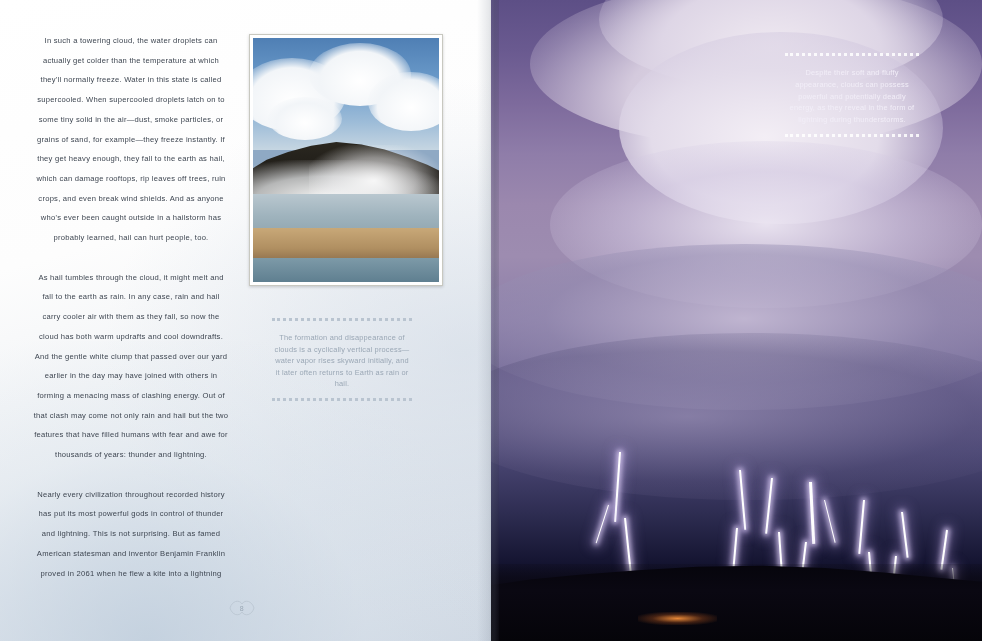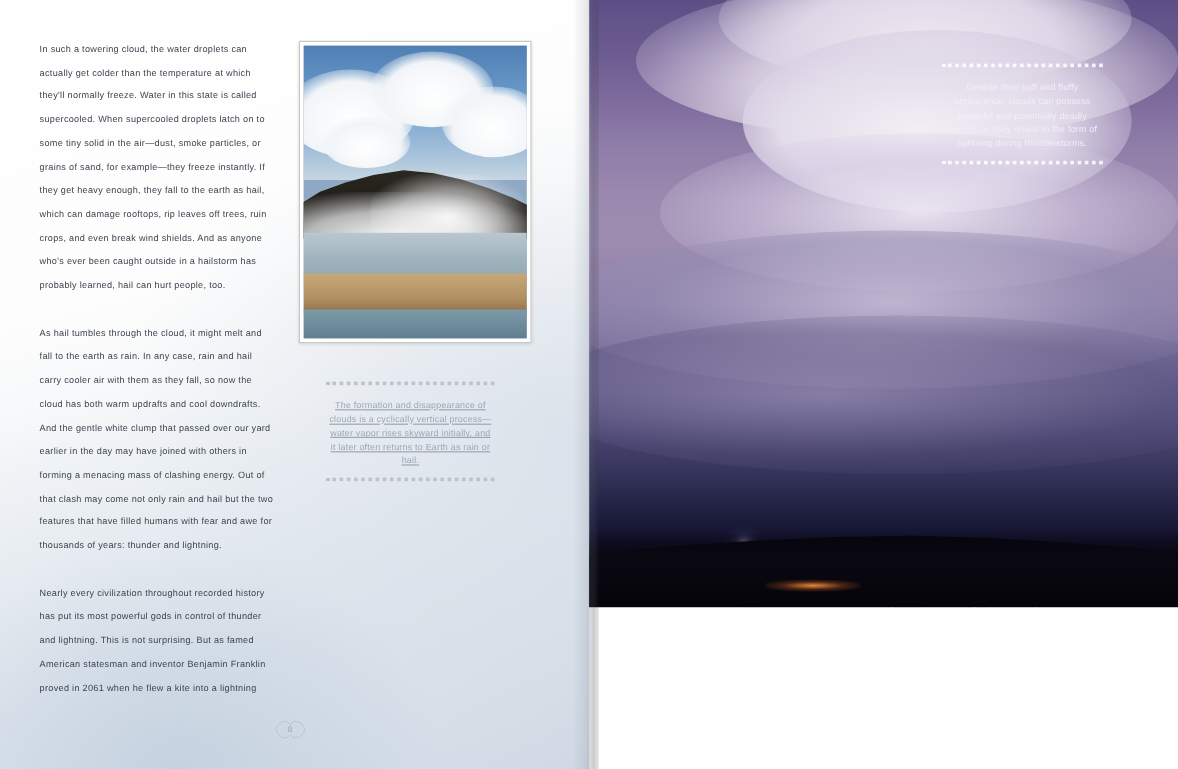--- a/index.html
+++ b/index.html
@@ -46,21 +46,21 @@
     top: 31px;
     width: 196px;
     z-index: 4;
   }
   .body-col p {
     margin: 0 0 20px 0;
     font-size: 7.6px;
     line-height: 19.7px;
     color: #3d4550;
     letter-spacing: 0.25px;
-    text-align: left;
+    text-align: center;
   }
 
   .photo-frame {
     position: absolute;
     left: 249px;
     top: 34px;
     width: 194px;
     height: 252px;
     background: #ffffff;
     border: 1px solid #c8c8c0;
@@ -129,21 +129,20 @@
     border-top: 3px dotted #b9c4d0;
     margin: 0 auto;
   }
   .caption-left .cap-text {
     font-size: 7.4px;
     line-height: 11.6px;
     color: #9aa7b5;
     letter-spacing: 0.2px;
     margin: 8px 0 8px 0;
     padding: 0 2px;
-    text-decoration: underline;
   }
 
   .folio {
     position: absolute;
     left: 228px;
     top: 597px;
     width: 28px;
     height: 22px;
     z-index: 7;
     display: flex;
@@ -159,21 +158,21 @@
     position: relative;
     font-size: 7px;
     color: #9aa7b5;
     letter-spacing: 0.5px;
   }
 
   
   .right-page {
     position: absolute;
     left: 491px; top: 0;
-    width: 491px; height: 506px;
+    width: 491px; height: 641px;
     overflow: hidden;
     background: linear-gradient(180deg,#5d4f86 0%,#6a5a90 8%,#7d6a9c 16%,#8f7da9 24%,#9b88ae 32%,#9d8cb0 40%,#8c7ea8 50%,#6f6694 60%,#4e4a78 70%,#2e2d52 80%,#141430 88%,#07070f 95%,#030307 100%);
   }
   .rp-anvil {
     position:absolute; left:8%; top:-3%; width:92%; height:26%;
     background: radial-gradient(ellipse at 50% 70%, #e6dfe9 0%, #d4cadd 40%, rgba(190,178,205,0.45) 70%, rgba(150,140,175,0) 90%);
     border-radius: 50%;
   }
   .rp-anvil2 {
     position:absolute; left:22%; top:-8%; width:70%; height:22%;

